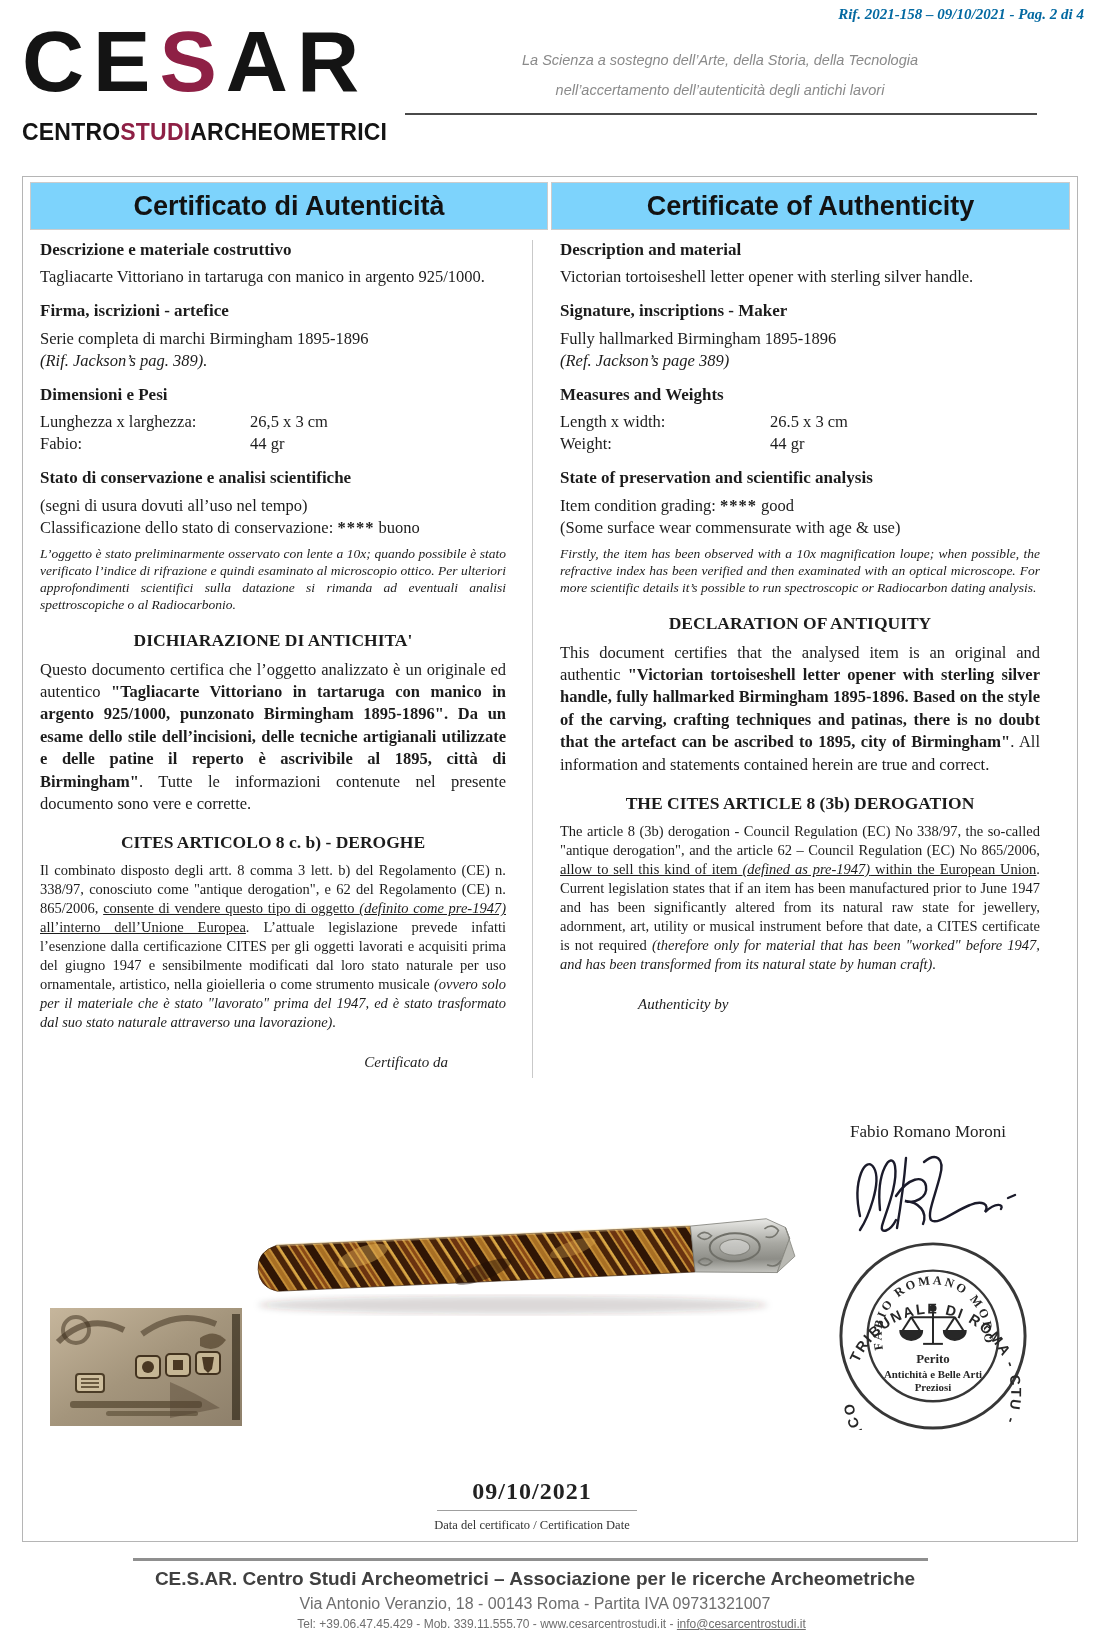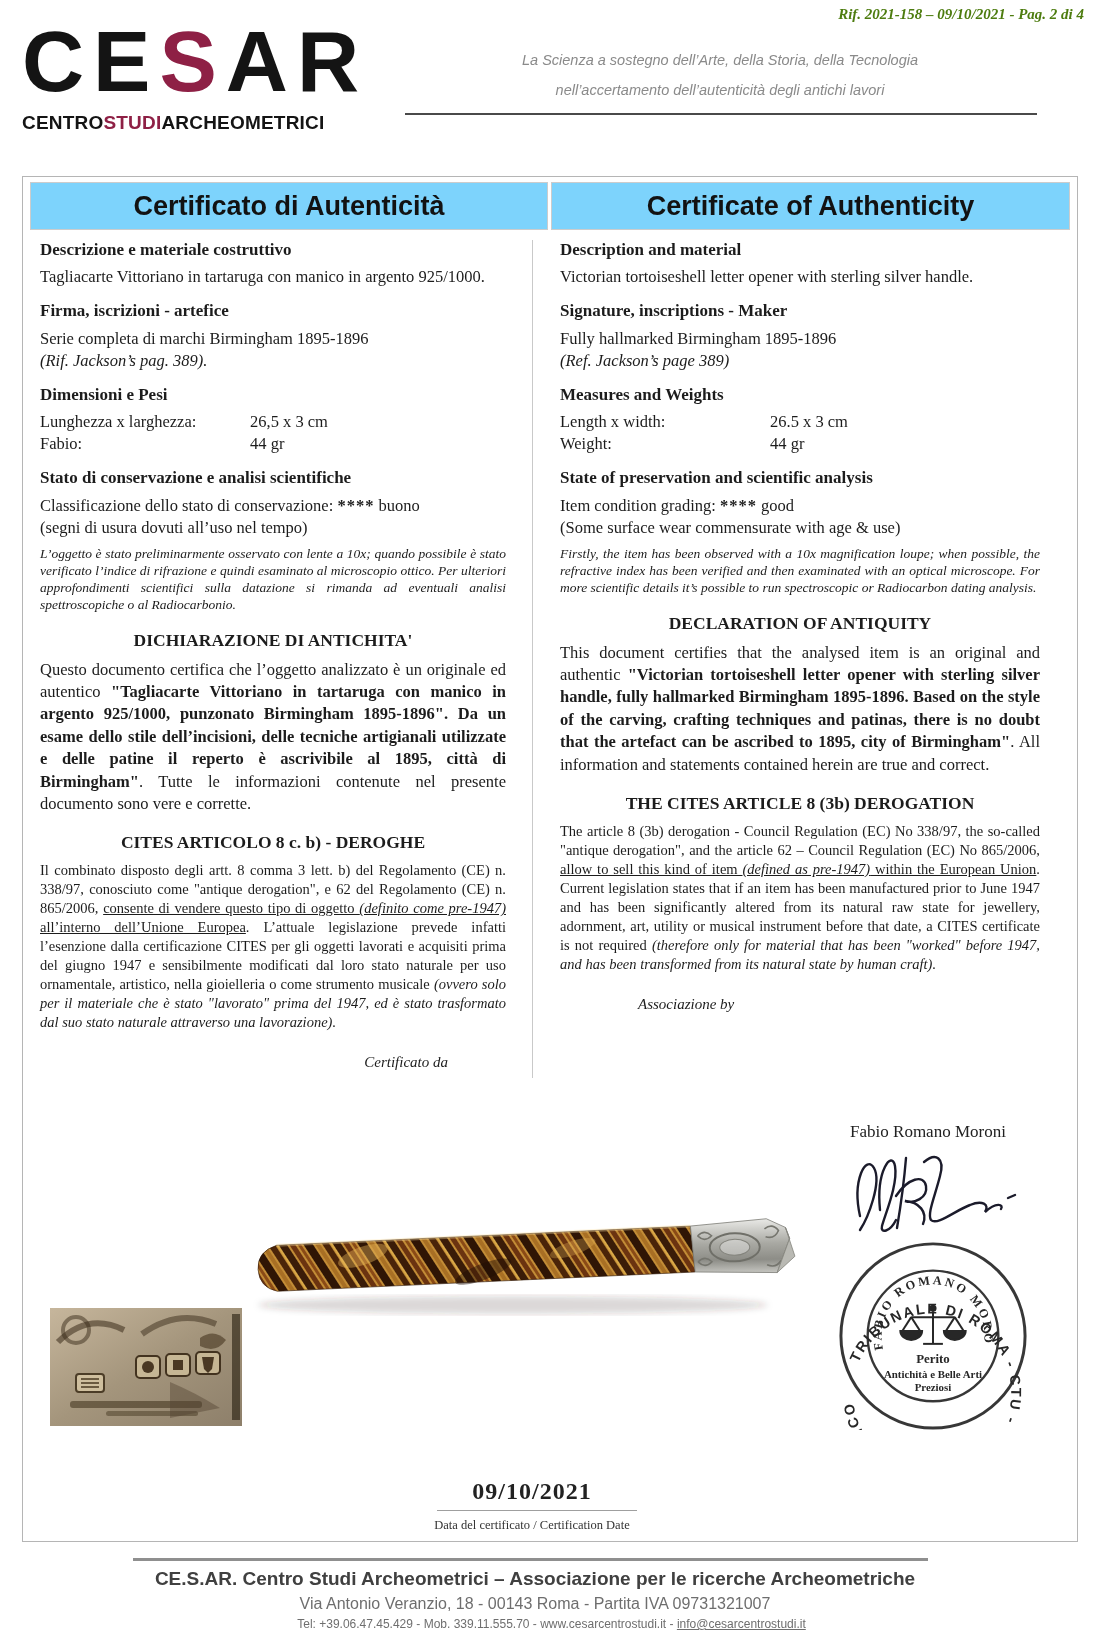--- a/index.html
+++ b/index.html
@@ -1,26 +1,26 @@
 <!DOCTYPE html>
 <html><head>
 <meta charset="utf-8">
 <style>
   html,body{margin:0;padding:0;background:#ffffff;}
   .page{position:relative;width:1100px;height:1637px;background:#ffffff;overflow:hidden;
         font-family:"Liberation Serif", serif;color:#1c1c1c;}
 
   
   .ref-line{position:absolute;top:6px;right:16px;font-style:italic;font-weight:bold;
-            font-size:15px;color:#4d7c0f;}
+            font-size:15px;color:#0369a1;}
   .logo{position:absolute;left:22px;top:18px;}
   .logo-main{font-family:"Liberation Sans", sans-serif;font-weight:700;font-size:86px;
              line-height:1;letter-spacing:9px;color:#141414;}
-  .logo-sub{font-family:"Liberation Sans", sans-serif;font-weight:700;font-size:19px;
-            letter-spacing:0.2px;color:#141414;margin-top:8px;}
+  .logo-sub{font-family:"Liberation Sans", sans-serif;font-weight:700;font-size:23px;
+            letter-spacing:0.2px;color:#141414;margin-top:15px;}
   .accent{color:#8e2045;}
   .tagline{position:absolute;left:405px;top:52px;width:630px;text-align:center;
            font-family:"Liberation Sans", sans-serif;font-style:italic;
            font-size:14.5px;color:#8a8a8a;}
   .tagline .t2{margin-top:14px;}
   .head-rule{position:absolute;left:405px;top:113px;width:632px;height:2px;background:#4a4a4a;}
 
   
   .cert-box{position:absolute;left:22px;top:176px;width:1054px;height:1364px;
             border:1px solid #b5b5b5;background:#fff;}
@@ -110,22 +110,22 @@
     <p class="body left">Serie completa di marchi Birmingham 1895-1896</p>
     <p class="body left italic">(Rif. Jackson’s pag. 389).</p>
 
     <h4 class="sec">Dimensioni e Pesi</h4>
     <div>
       <div class="dim-row"><span class="dim-label">Lunghezza x larghezza:</span><span class="dim-value">26,5 x 3 cm</span></div>
       <div class="dim-row"><span class="dim-label">Fabio:</span><span class="dim-value">44 gr</span></div>
     </div>
 
     <h4 class="sec">Stato di conservazione e analisi scientifiche</h4>
+    <p class="body left">(segni di usura dovuti all’uso nel tempo)</p>
     <p class="body left grading"><span>Classificazione dello stato di conservazione: </span><b>****</b><span> buono</span></p>
-    <p class="body left">(segni di usura dovuti all’uso nel tempo)</p>
     <p class="method">L’oggetto è stato preliminarmente osservato con lente a 10x; quando possibile è stato verificato l’indice di rifrazione e quindi esaminato al microscopio ottico. Per ulteriori approfondimenti scientifici sulla datazione si rimanda ad eventuali analisi spettroscopiche o al Radiocarbonio.</p>
 
     <h3 class="center-head">DICHIARAZIONE DI ANTICHITA'</h3>
     <p class="decl"><span>Questo documento certifica che l’oggetto analizzato è un originale ed autentico </span><b>"Tagliacarte Vittoriano in tartaruga con manico in argento 925/1000, punzonato Birmingham 1895-1896". Da un esame dello stile dell’incisioni, delle tecniche artigianali utilizzate e delle patine il reperto è ascrivibile al 1895, città di Birmingham"</b><span>. Tutte le informazioni contenute nel presente documento sono vere e corrette.</span></p>
 
     <h3 class="center-head">CITES ARTICOLO 8 c. b) - DEROGHE</h3>
     <p class="cites"><span>Il combinato disposto degli artt. 8 comma 3 lett. b) del Regolamento (CE) n. 338/97, conosciuto come "antique derogation", e 62 del Regolamento (CE) n. 865/2006, </span><span class="u">consente di vendere questo tipo di oggetto </span><span class="u i">(definito come pre-1947)</span><span class="u"> all’interno dell’Unione Europea</span><span>. L’attuale legislazione prevede infatti l’esenzione dalla certificazione CITES per gli oggetti lavorati e acquisiti prima del giugno 1947 e sensibilmente modificati dal loro stato naturale per uso ornamentale, artistico, nella gioielleria o come strumento musicale </span><span class="i">(ovvero solo per il materiale che è stato "lavorato" prima del 1947, ed è stato trasformato dal suo stato naturale attraverso una lavorazione).</span></p>
 
     <p class="byline byline-it">Certificato da</p>
   </div>
@@ -148,21 +148,21 @@
     <p class="body left grading"><span>Item condition grading: </span><b>****</b><span> good</span></p>
     <p class="body left">(Some surface wear commensurate with age &amp; use)</p>
     <p class="method">Firstly, the item has been observed with a 10x magnification loupe; when possible, the refractive index has been verified and then examinated with an optical microscope. For more scientific details it’s possible to run spectroscopic or Radiocarbon dating analysis.</p>
 
     <h3 class="center-head">DECLARATION OF ANTIQUITY</h3>
     <p class="decl"><span>This document certifies that the analysed item is an original and authentic </span><b>"Victorian tortoiseshell letter opener with sterling silver handle, fully hallmarked Birmingham 1895-1896. Based on the style of the carving, crafting techniques and patinas, there is no doubt that the artefact can be ascribed to 1895, city of Birmingham"</b><span>. All information and statements contained herein are true and correct.</span></p>
 
     <h3 class="center-head">THE CITES ARTICLE 8 (3b) DEROGATION</h3>
     <p class="cites"><span>The article 8 (3b) derogation - Council Regulation (EC) No 338/97, the so-called "antique derogation", and the article 62 – Council Regulation (EC) No 865/2006, </span><span class="u">allow to sell this kind of item </span><span class="u i">(defined as pre-1947)</span><span class="u"> within the European Union</span><span>. Current legislation states that if an item has been manufactured prior to June 1947 and has been significantly altered from its natural raw state for jewellery, adornment, art, utility or musical instrument before that date, a CITES certificate is not required </span><span class="i">(therefore only for material that has been "worked" before 1947, and has been transformed from its natural state by human craft).</span></p>
 
-    <p class="byline byline-en">Associazione by</p>
+    <p class="byline byline-en">Authenticity by</p>
   </div>
 
   <div class="signer-name">Fabio Romano Moroni</div>
 
   <svg class="signature" viewBox="0 0 190 110" aria-hidden="true">
     <g fill="none" stroke="#1b1b2b" stroke-width="2.4" stroke-linecap="round">
       <path d="M22,78 C14,42 28,16 36,30 C44,44 30,80 22,92"></path>
       <path d="M42,72 C38,32 54,12 57,28 C60,46 48,74 44,88 C42,96 52,94 58,82"></path>
       <path d="M68,20 C66,45 62,72 59,90"></path>
       <path d="M58,58 C70,40 86,36 88,48 C90,60 76,66 67,63 C81,64 90,74 85,86"></path>

